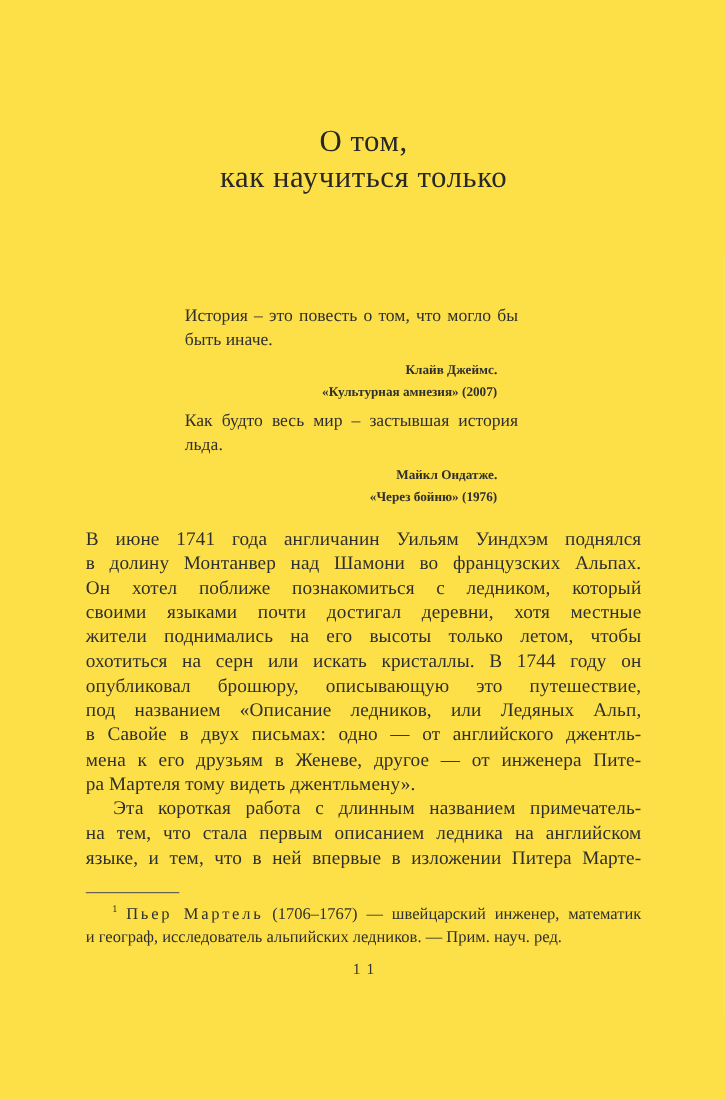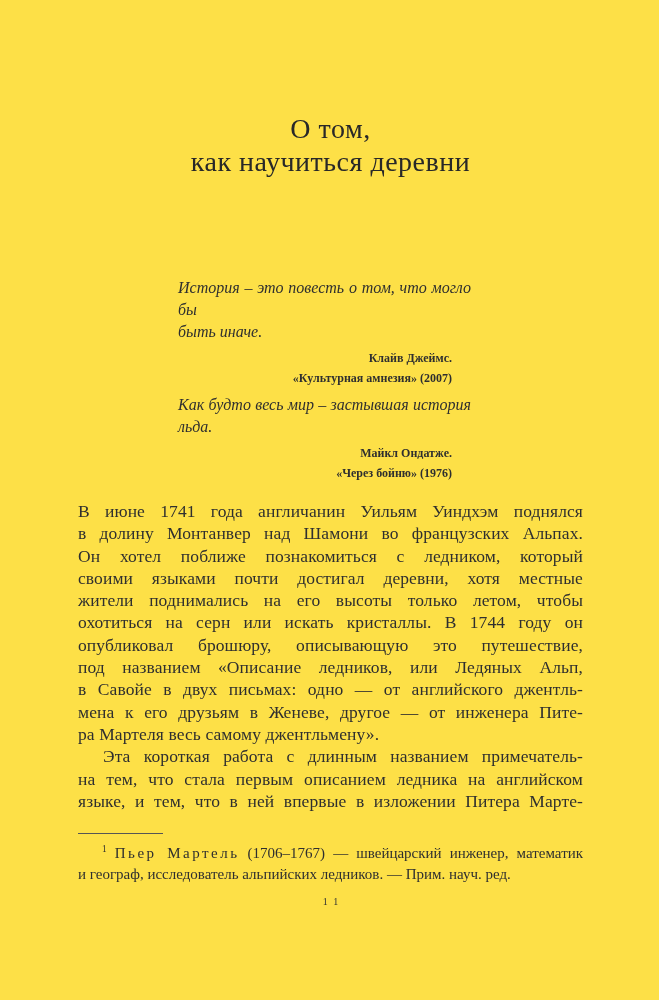--- a/index.html
+++ b/index.html
@@ -39,22 +39,20 @@
 
   
   .epigraphs {
     margin-top: 99px;
     margin-left: 90px;
     width: 303px;
     font-size: 16px;
     line-height: 22px;
   }
   .epigraph-quote {
-    font-style: italic;
-    margin-left: 10px;
   }
   .attribution {
     margin-top: 4px;
     text-align: right;
     padding-right: 19px;
     font-weight: bold;
     font-size: 12px;
     line-height: 20px;
   }
   .epigraph-quote + .attribution { margin-top: 5px; }
@@ -97,35 +95,35 @@
     line-height: 21px;
   }
   .fn-first { text-indent: 24px; }
   .fn-name { letter-spacing: 2.5px; }
   .fn-source { }
 
   
   .page-number {
     margin-top: 11px;
     text-align: center;
-    font-size: 10px;
+    font-size: 14px;
     letter-spacing: 6px;
     text-indent: 6px;
     color: #333;
   }
 </style>
 </head>
 <body>
 
 <div class="page">
   <div class="textblock">
 
     <div class="chapter-title">
       <div>О том,</div>
-      <div>как научиться деревни</div>
+      <div>как научиться только</div>
     </div>
 
     <div class="epigraphs">
 
       <div class="epigraph-block">
         <div class="epigraph-quote">
           <div class="line">История – это повесть о том, что могло бы</div>
           <div class="line last">быть иначе.</div>
         </div>
         <div class="attribution">
@@ -153,21 +151,21 @@
         <div class="line">В июне 1741 года англичанин Уильям Уиндхэм поднялся</div>
         <div class="line">в долину Монтанвер над Шамони во французских Альпах.</div>
         <div class="line">Он хотел поближе познакомиться с ледником, который</div>
         <div class="line">своими языками почти достигал деревни, хотя местные</div>
         <div class="line">жители поднимались на его высоты только летом, чтобы</div>
         <div class="line">охотиться на серн или искать кристаллы. В 1744 году он</div>
         <div class="line">опубликовал брошюру, описывающую это путешествие,</div>
         <div class="line">под названием «Описание ледников, или Ледяных Альп,</div>
         <div class="line">в Савойе в двух письмах: одно — от английского джентль-</div>
         <div class="line">мена к его друзьям в Женеве, другое — от инженера Пите-</div>
-        <div class="line last">ра Мартеля весь самому джентльмену».</div>
+        <div class="line last">ра Мартеля тому видеть джентльмену».</div>
       </div>
 
       <div>
         <div class="line indent">Эта короткая работа с длинным названием примечатель-</div>
         <div class="line">на тем, что стала первым описанием ледника на английском</div>
         <div class="line">языке, и тем, что в ней впервые в изложении Питера Марте-</div>
       </div>
 
     </div>
 

